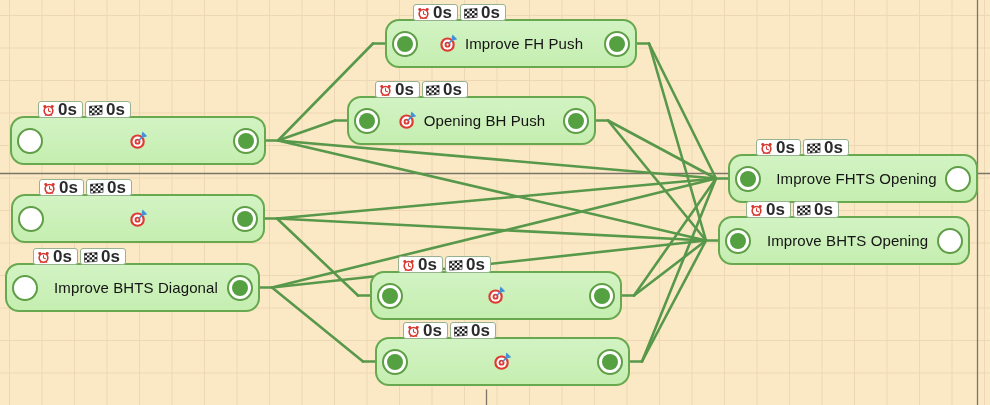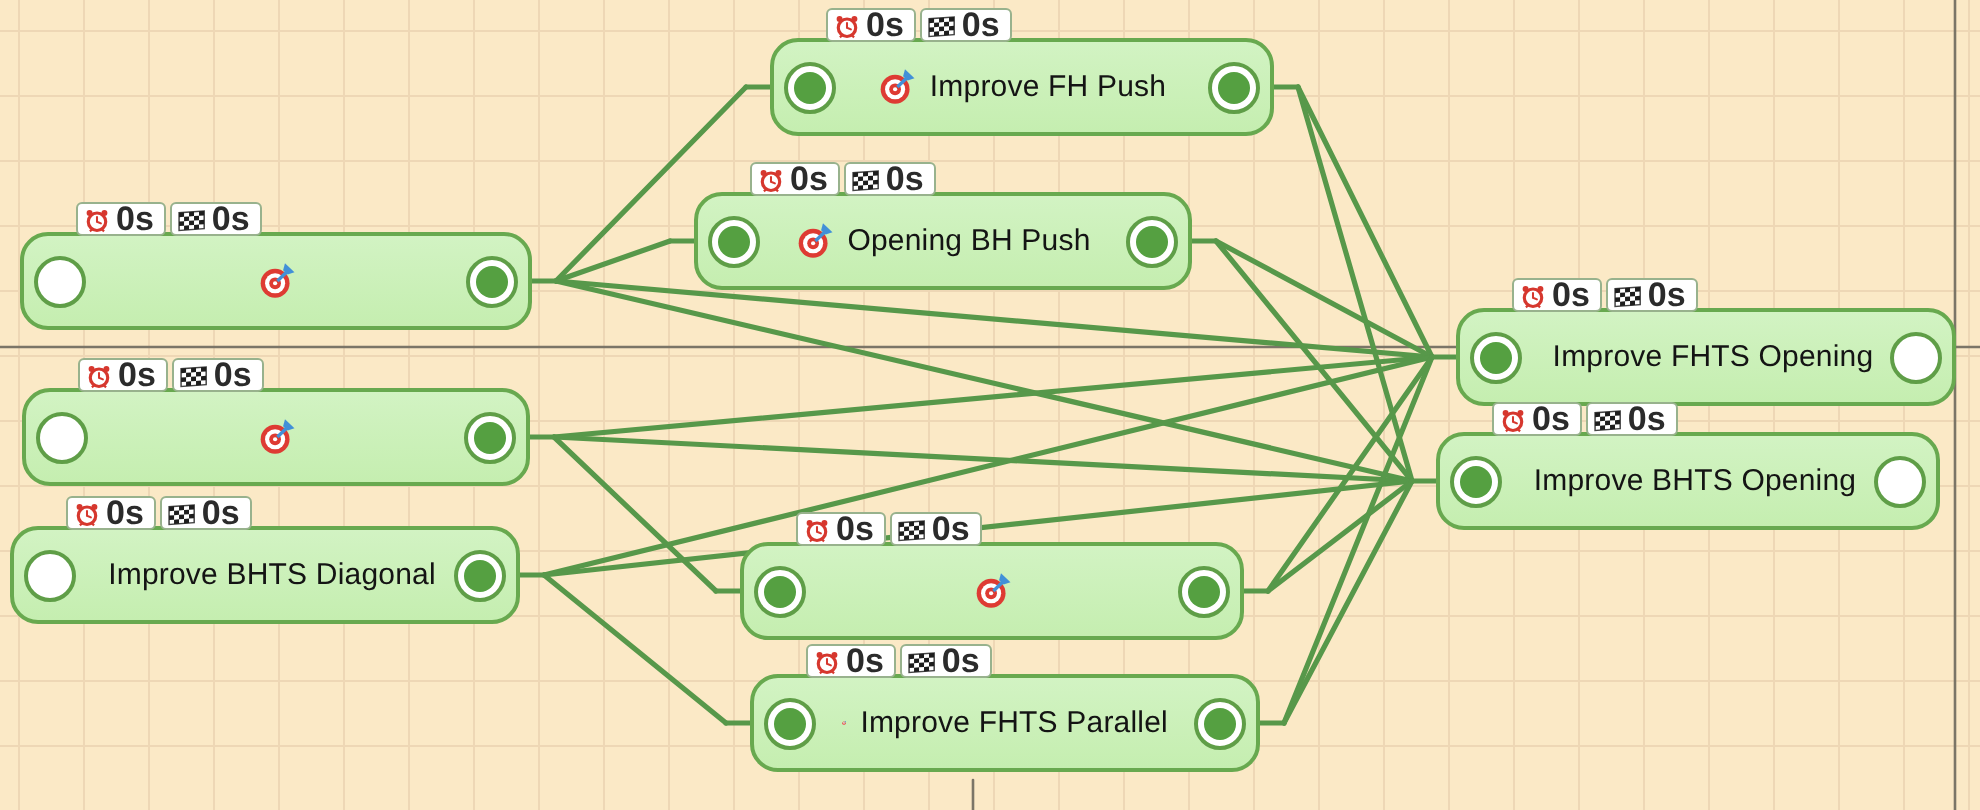--- a/index.html
+++ b/index.html
@@ -438,21 +438,20 @@
       </span>
       <div class="node-content">
         <svg class="icon-target" width="19" height="19" viewBox="0 0 20 20">
           <circle cx="9" cy="11.2" r="7.6" fill="#de3b33"></circle>
           <circle cx="9" cy="11.2" r="5.3" fill="#ffffff"></circle>
           <circle cx="9" cy="11.2" r="3.1" fill="#de3b33"></circle>
           <circle cx="9" cy="11.2" r="1.1" fill="#ffffff"></circle>
           <line x1="16.2" y1="4.2" x2="10.2" y2="10" stroke="#4190d8" stroke-width="1.8"></line>
           <polygon points="14.2,0.6 19.2,5.4 15.6,6.6 13.2,4.4" fill="#4190d8"></polygon>
         </svg>
-        <span class="node-label">Improve FHTS Parallel</span>
       </div>
       <span class="port right filled">
         <span class="inner"></span>
       </span>
     </div>
     <div class="node" style="left: 728px; top: 154px; width: 250px; height: 49px;">
       <div class="badges">
         <span class="chip">
           <svg width="13" height="13" viewBox="0 0 14 14">
             <circle cx="3" cy="2.7" r="1.6" fill="#d6372e"></circle>

